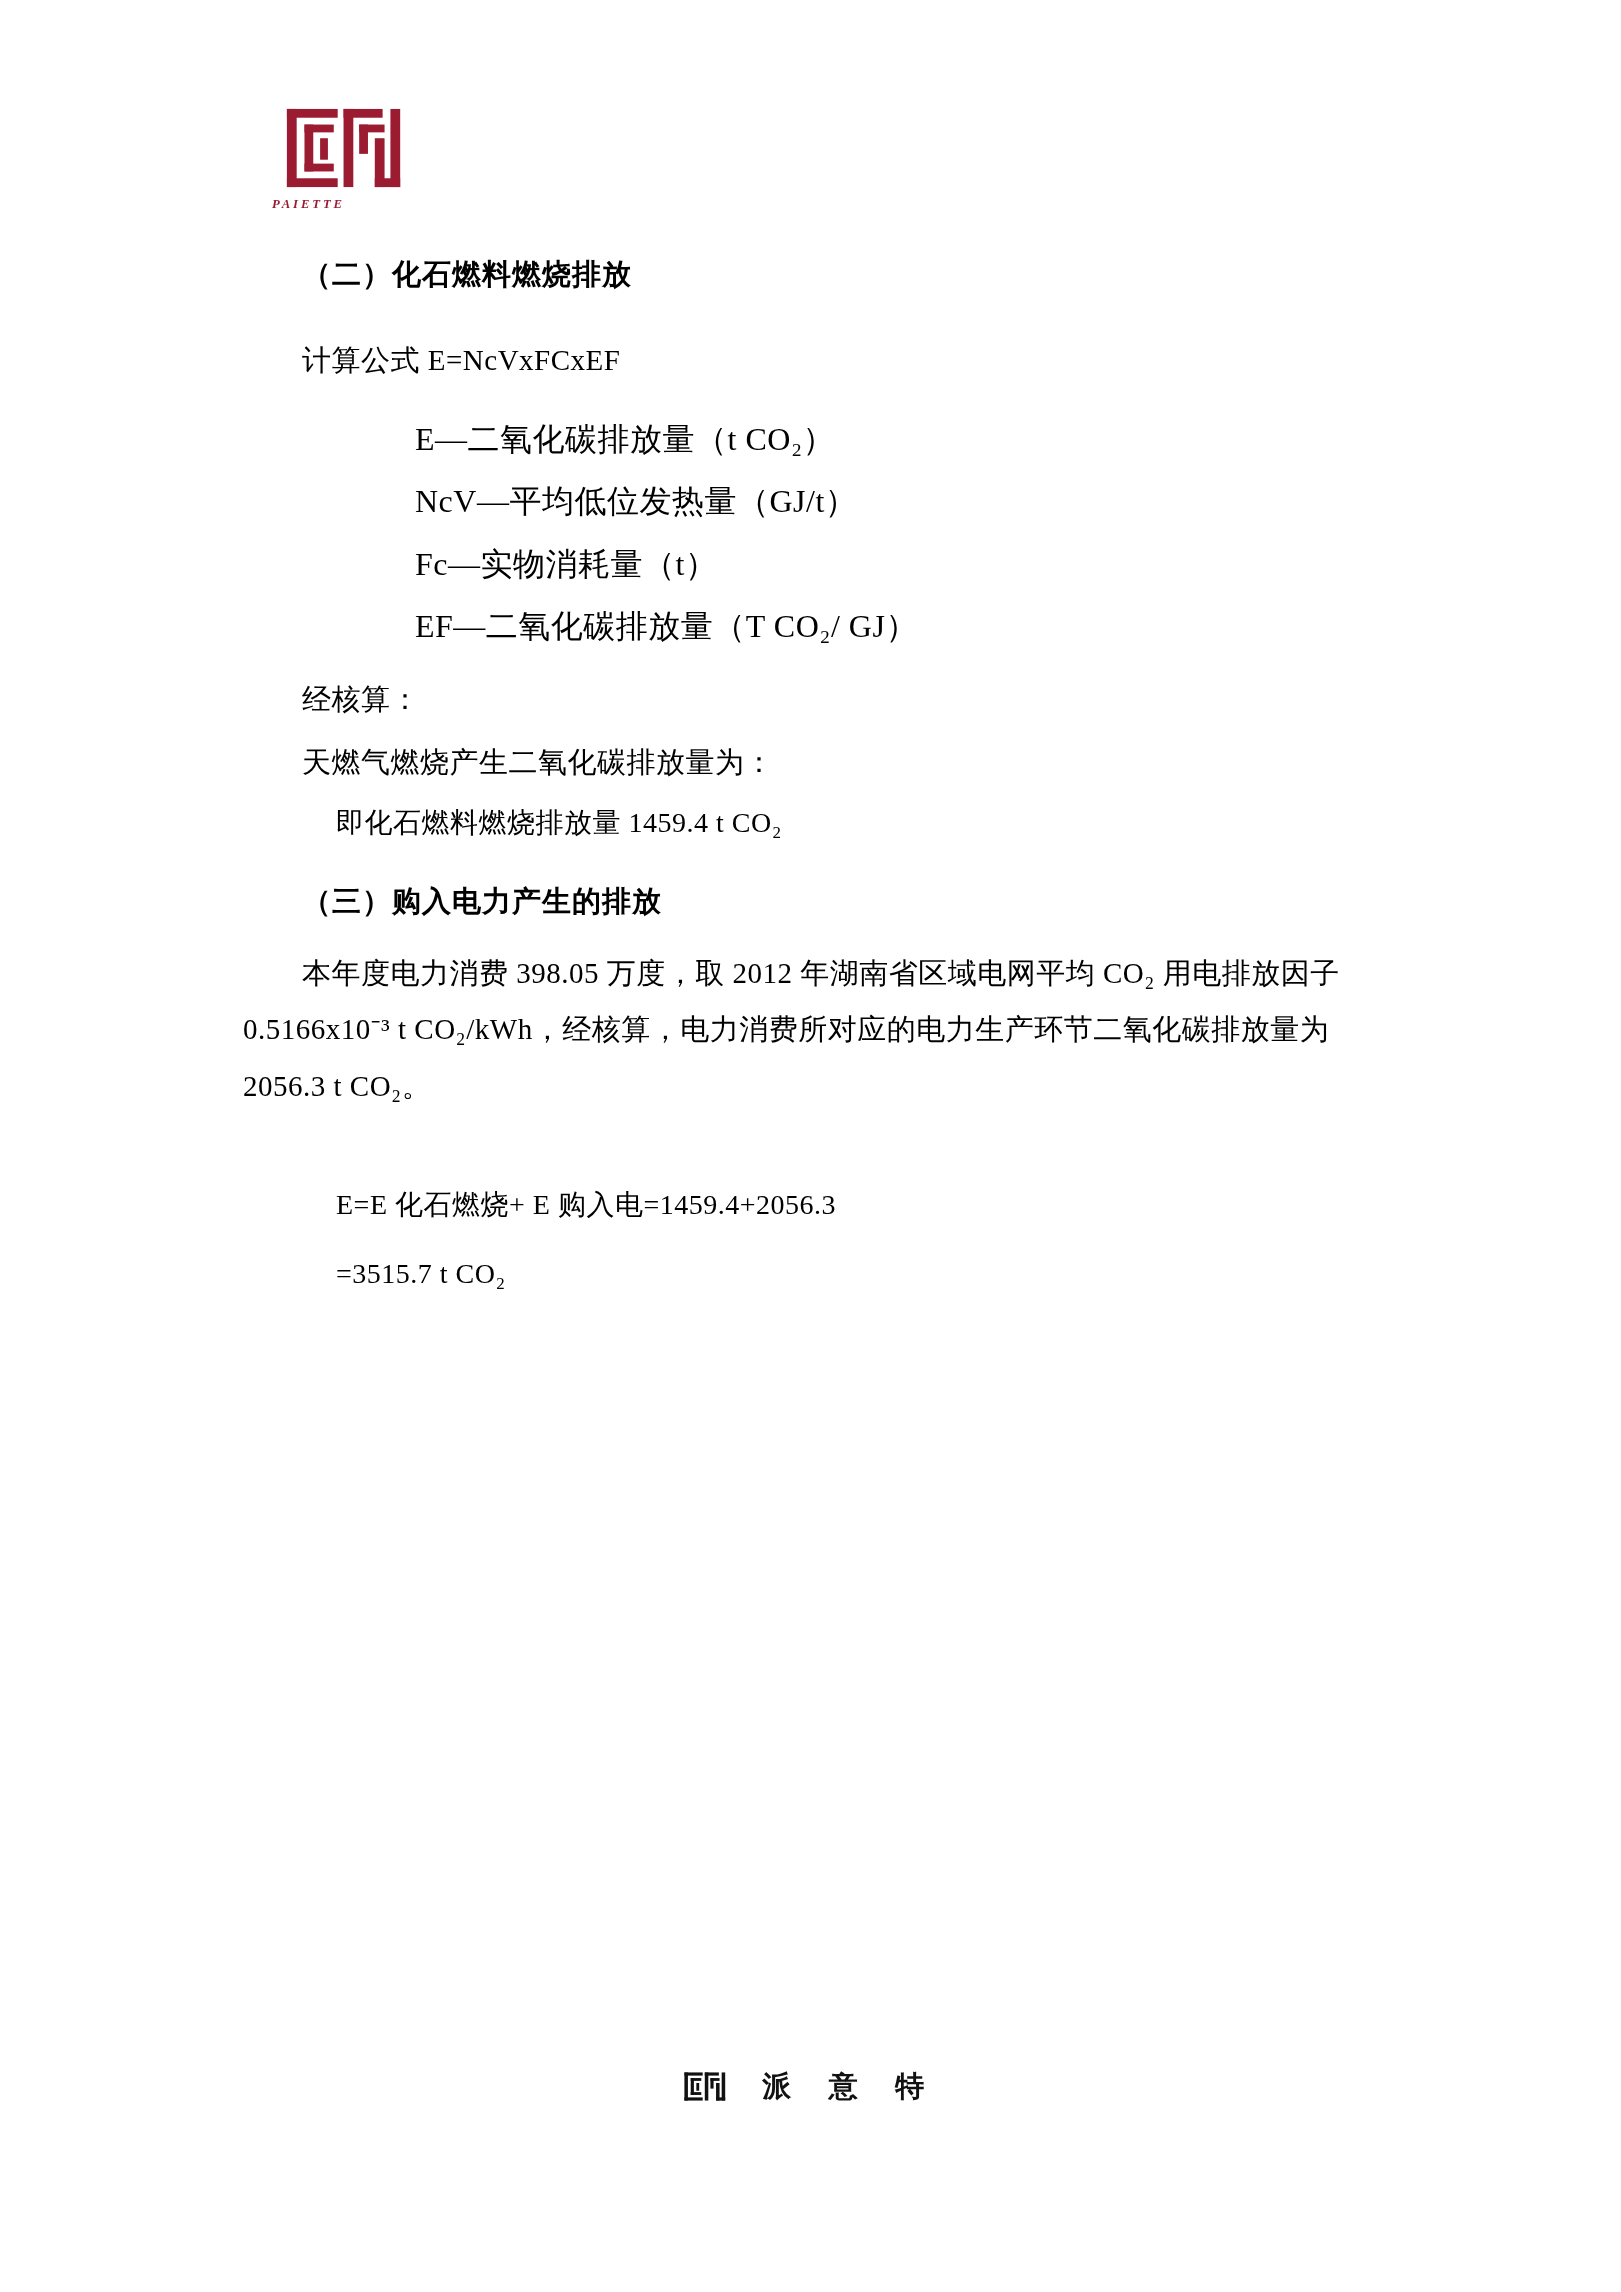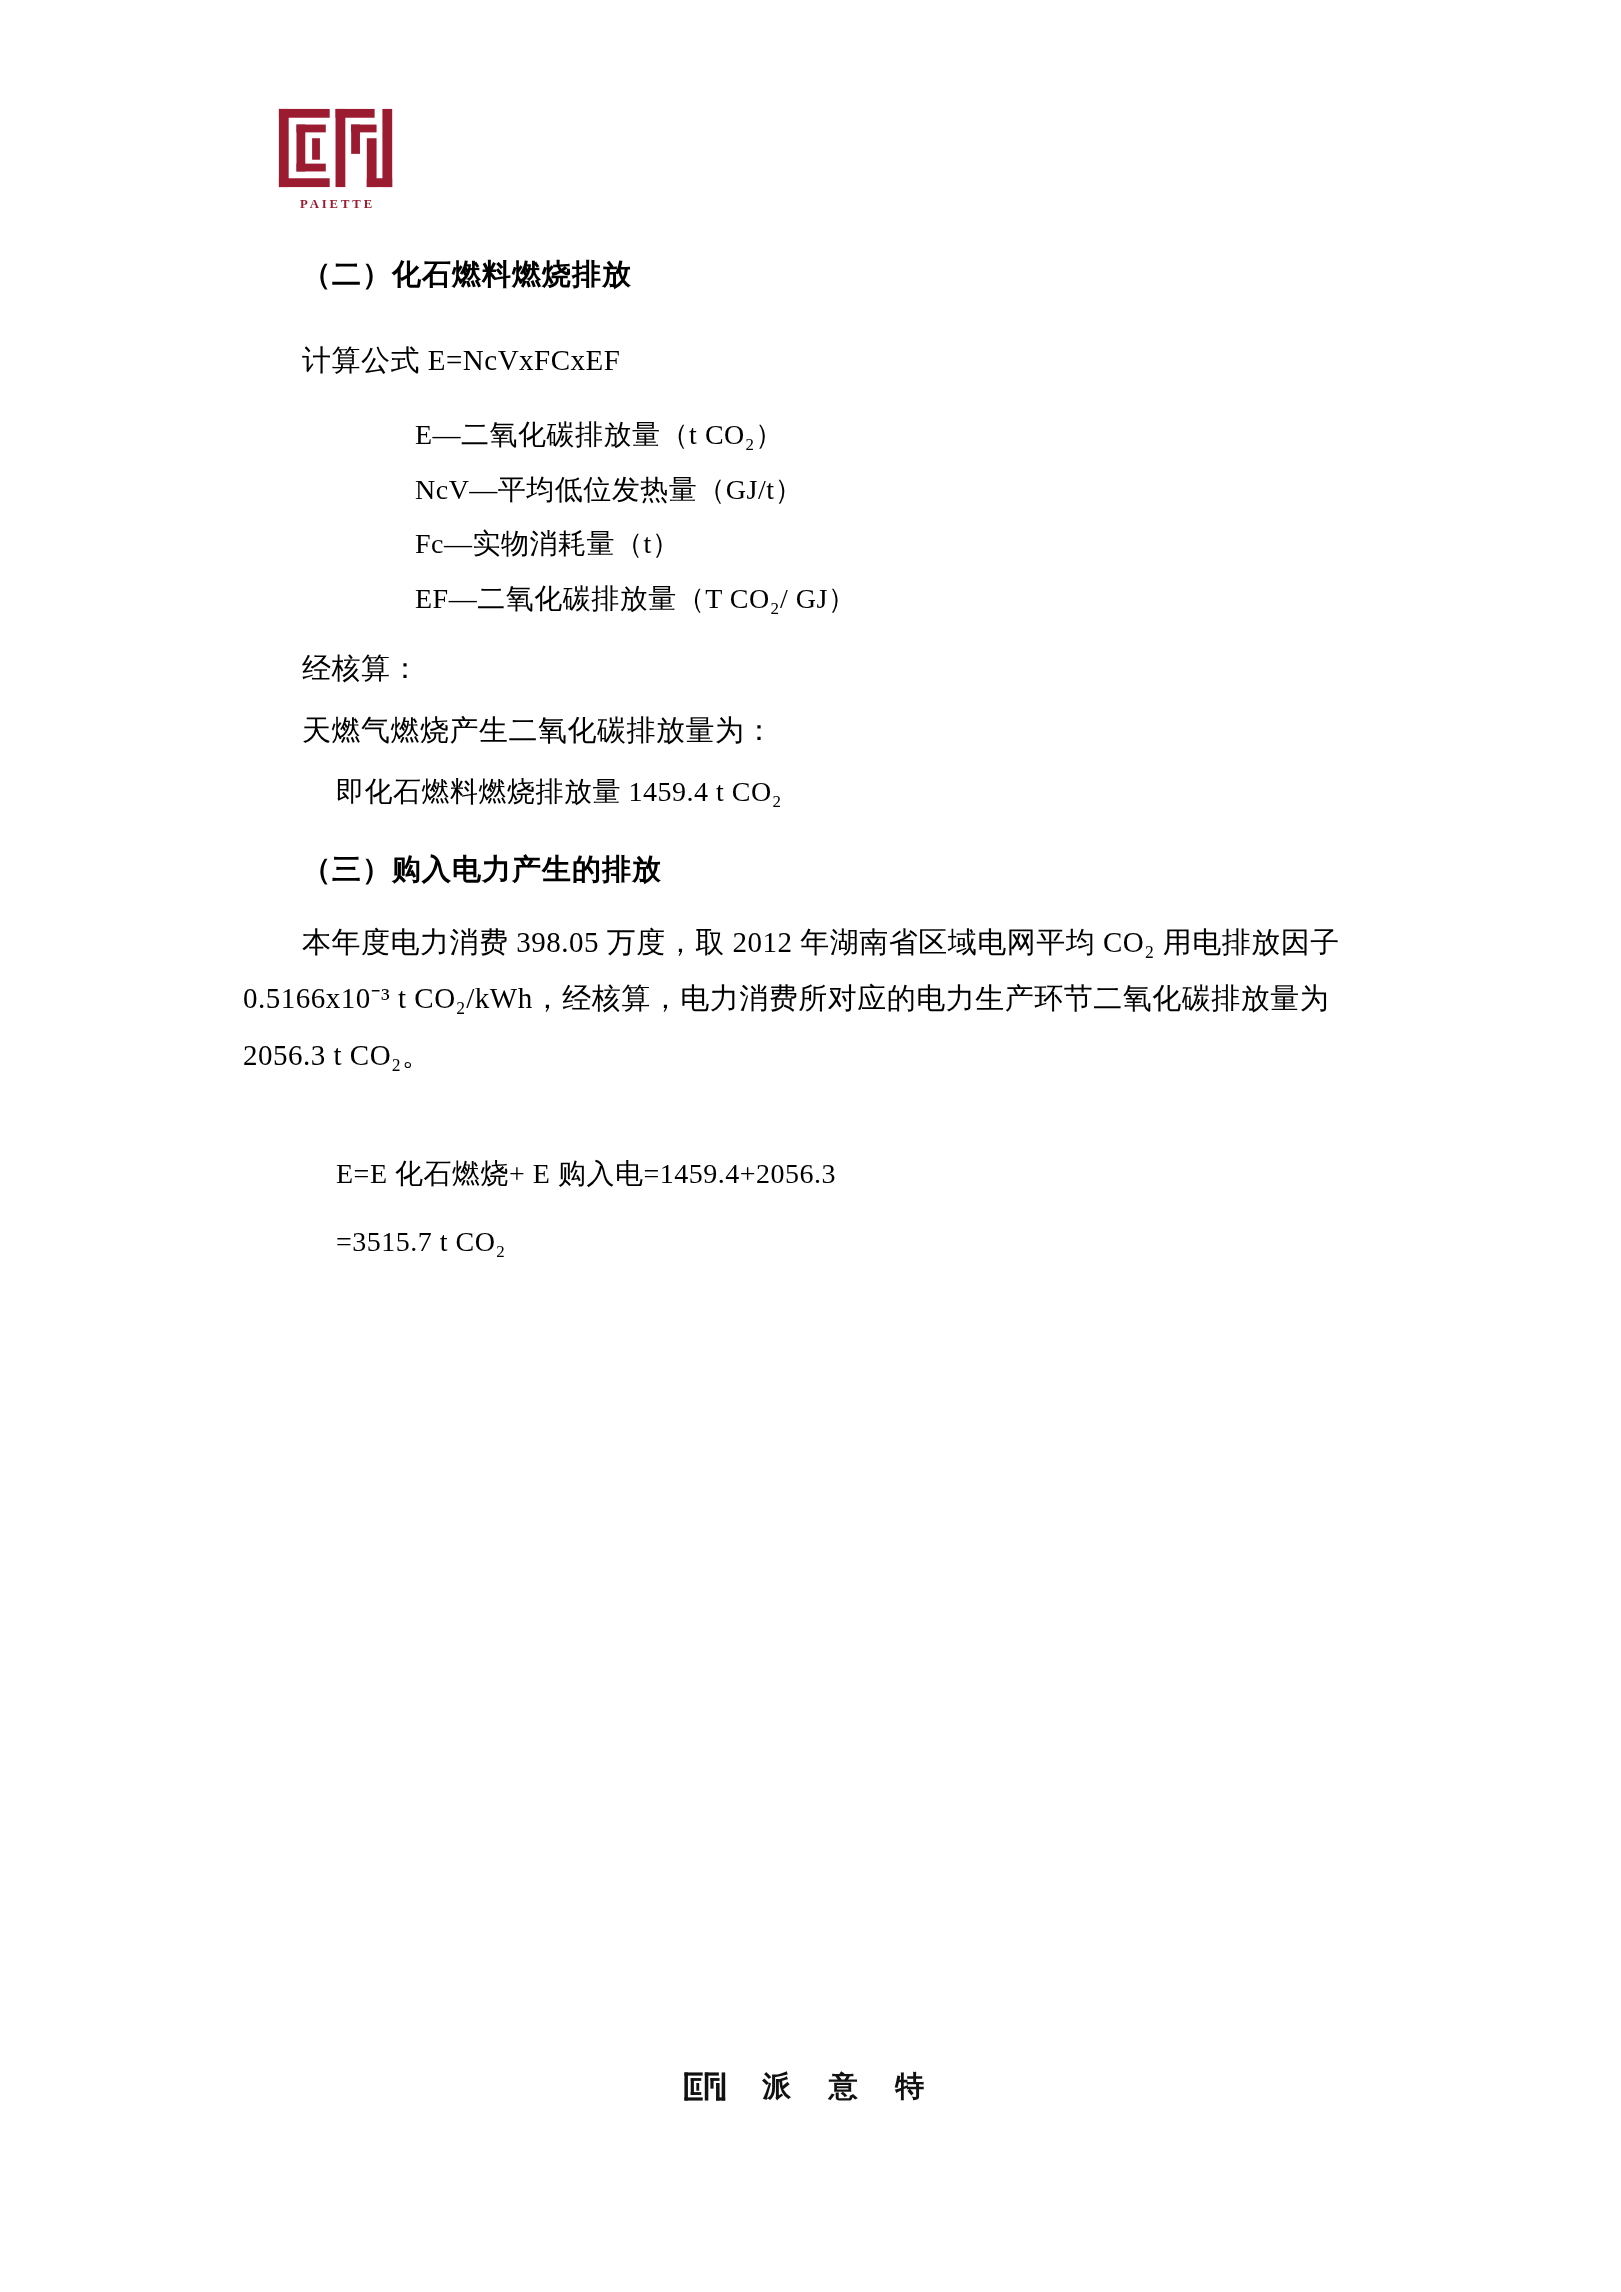--- a/index.html
+++ b/index.html
@@ -18,24 +18,25 @@
   .page {
     position: relative;
     width: 1621px;
     height: 2293px;
     padding: 0;
     box-sizing: border-box;
   }
   
   .logo-block {
     position: absolute;
-    left: 264px;
+    left: 272px;
     top: 103px;
     width: 147px;
-    text-align: center;
+    text-align: left;
+    font-style: italic;
   }
   .logo-mark {
     width: 125px;
     height: 90px;
     margin: 0 auto;
     position: relative;
   }
   .logo-mark svg { display: block; }
   .logo-caption {
     font-family: "Liberation Serif", serif;
@@ -62,21 +63,21 @@
     letter-spacing: 1px;
   }
   p.para {
     font-size: 29px;
     line-height: 1.95;
     margin: 0 0 5.9px 0;
     text-indent: 59px;
     letter-spacing: 0.5px;
   }
   .indent-block {
-    font-size: 28px;
+    font-size: 32px;
     line-height: 1.95;
     margin: 0;
     padding-left: 172px;
     letter-spacing: 0.5px;
   }
   .indent-small {
     font-size: 28px;
     line-height: 1.95;
     margin: 0;
     padding-left: 93px;

